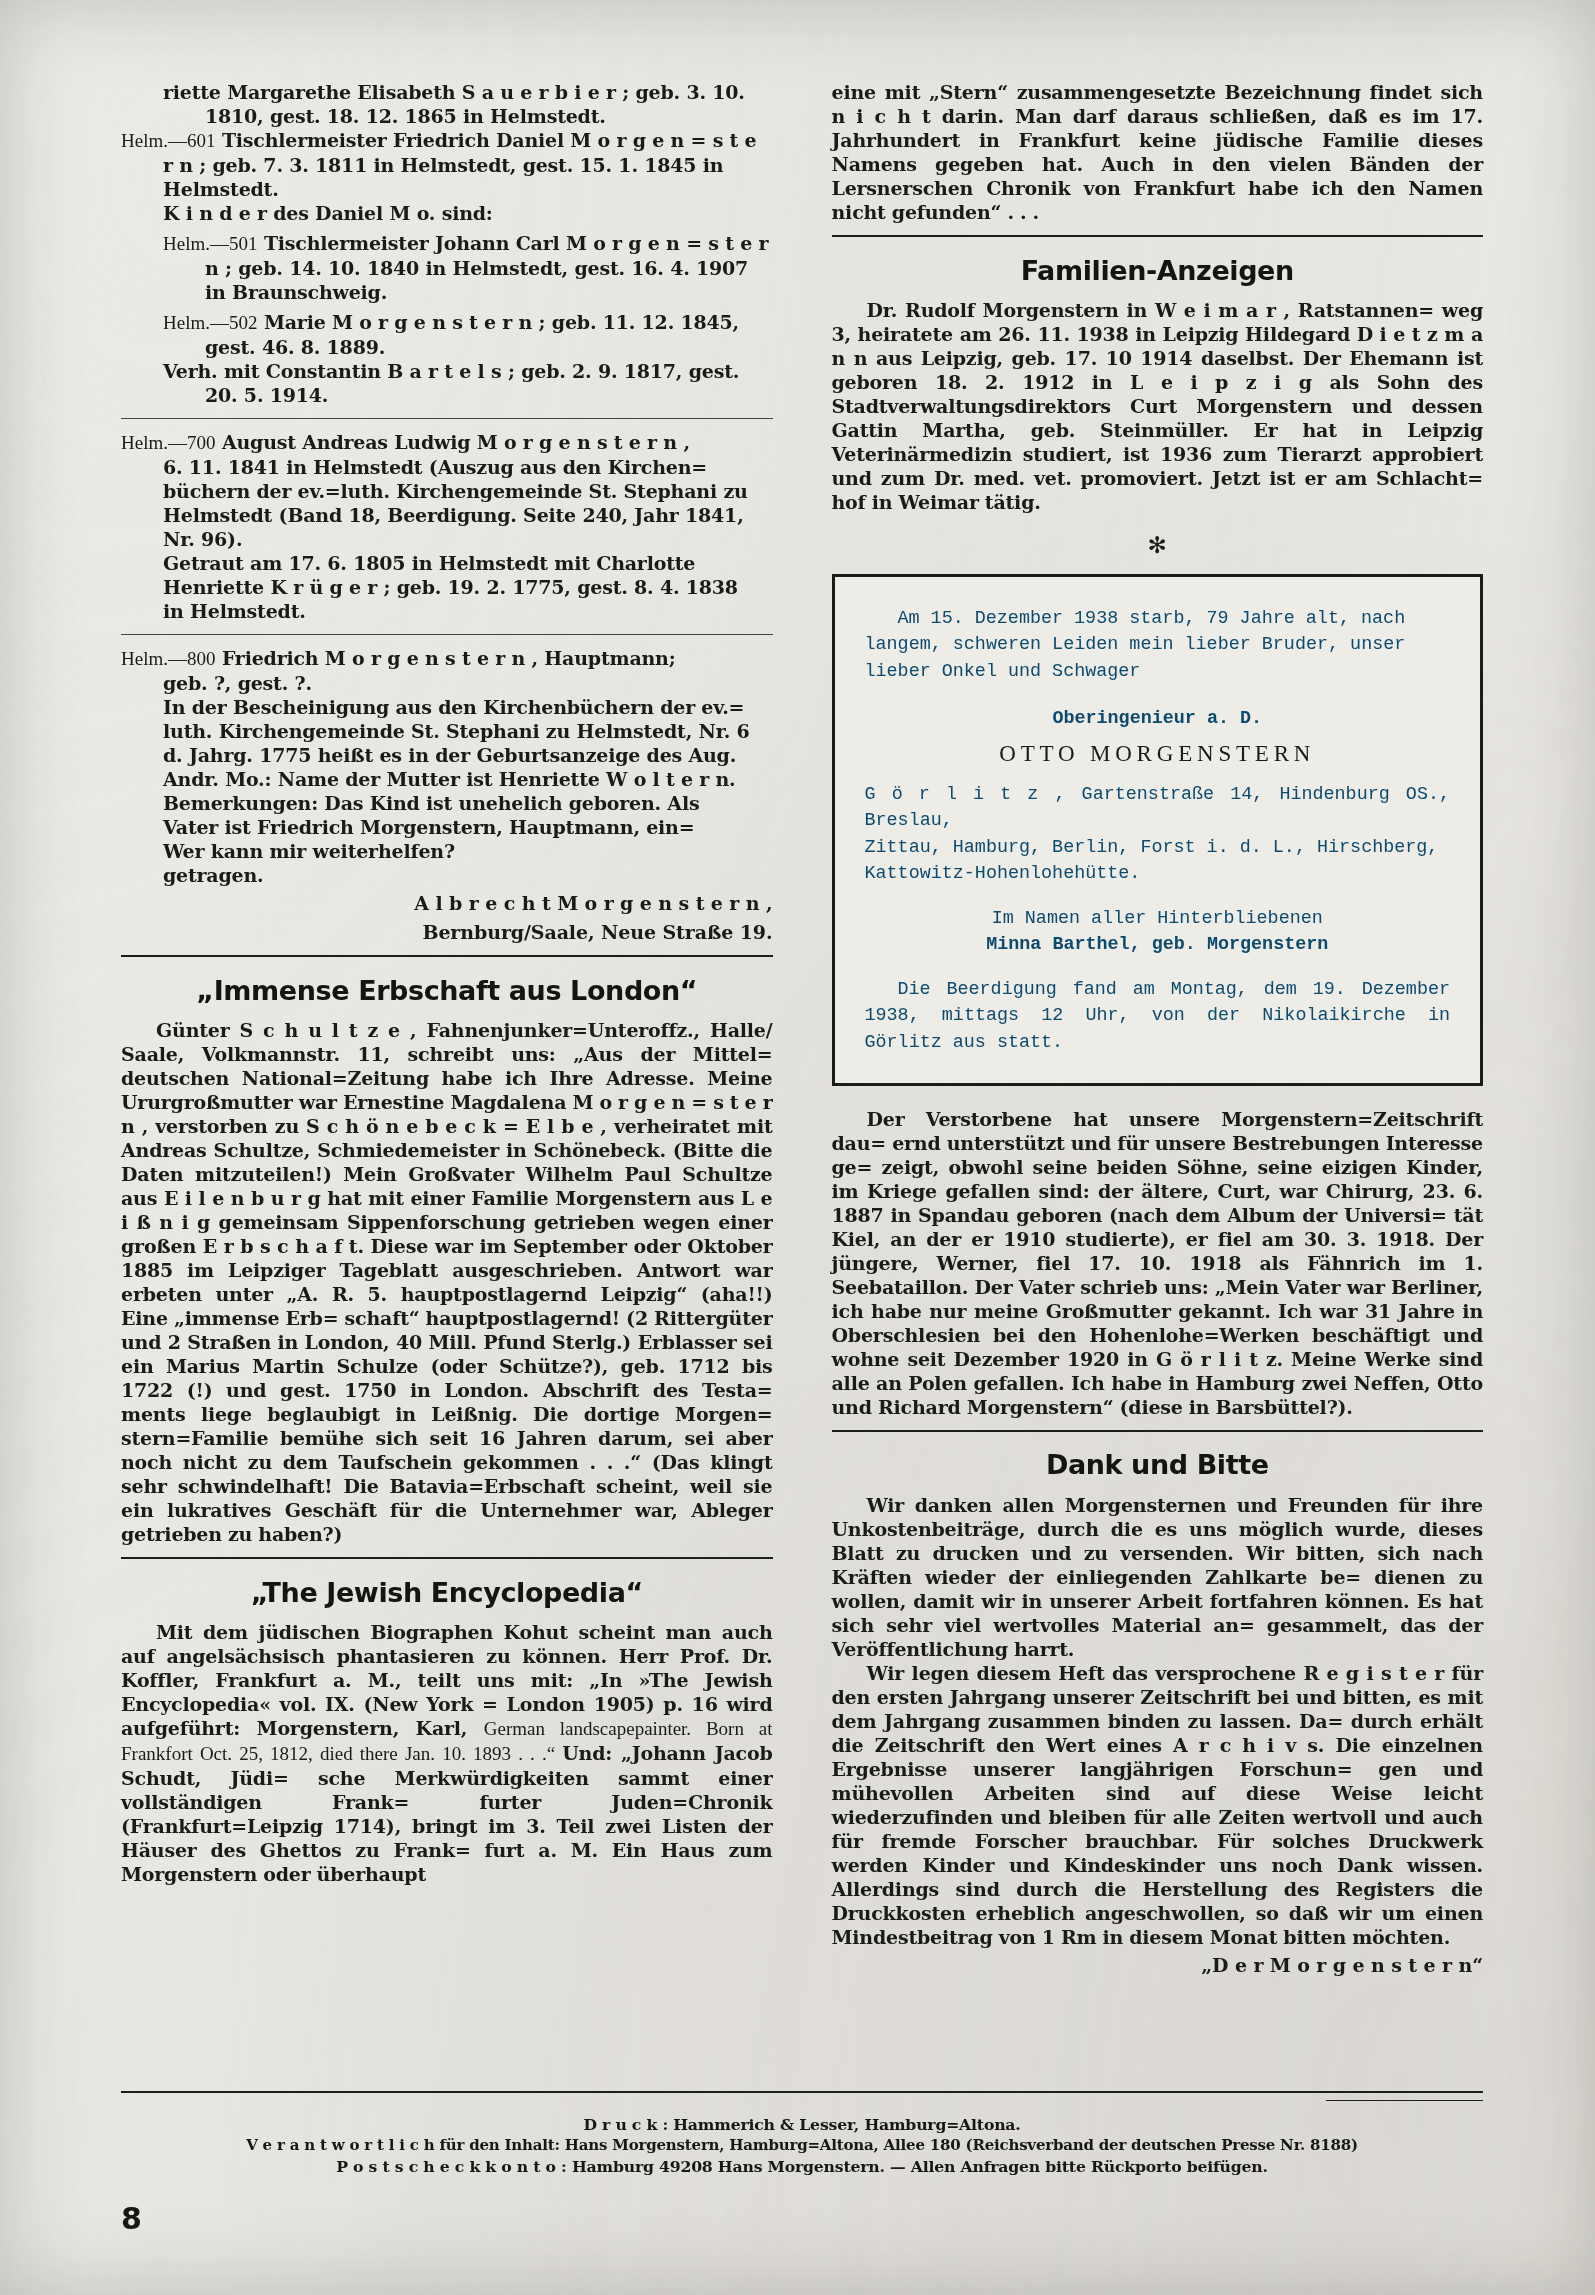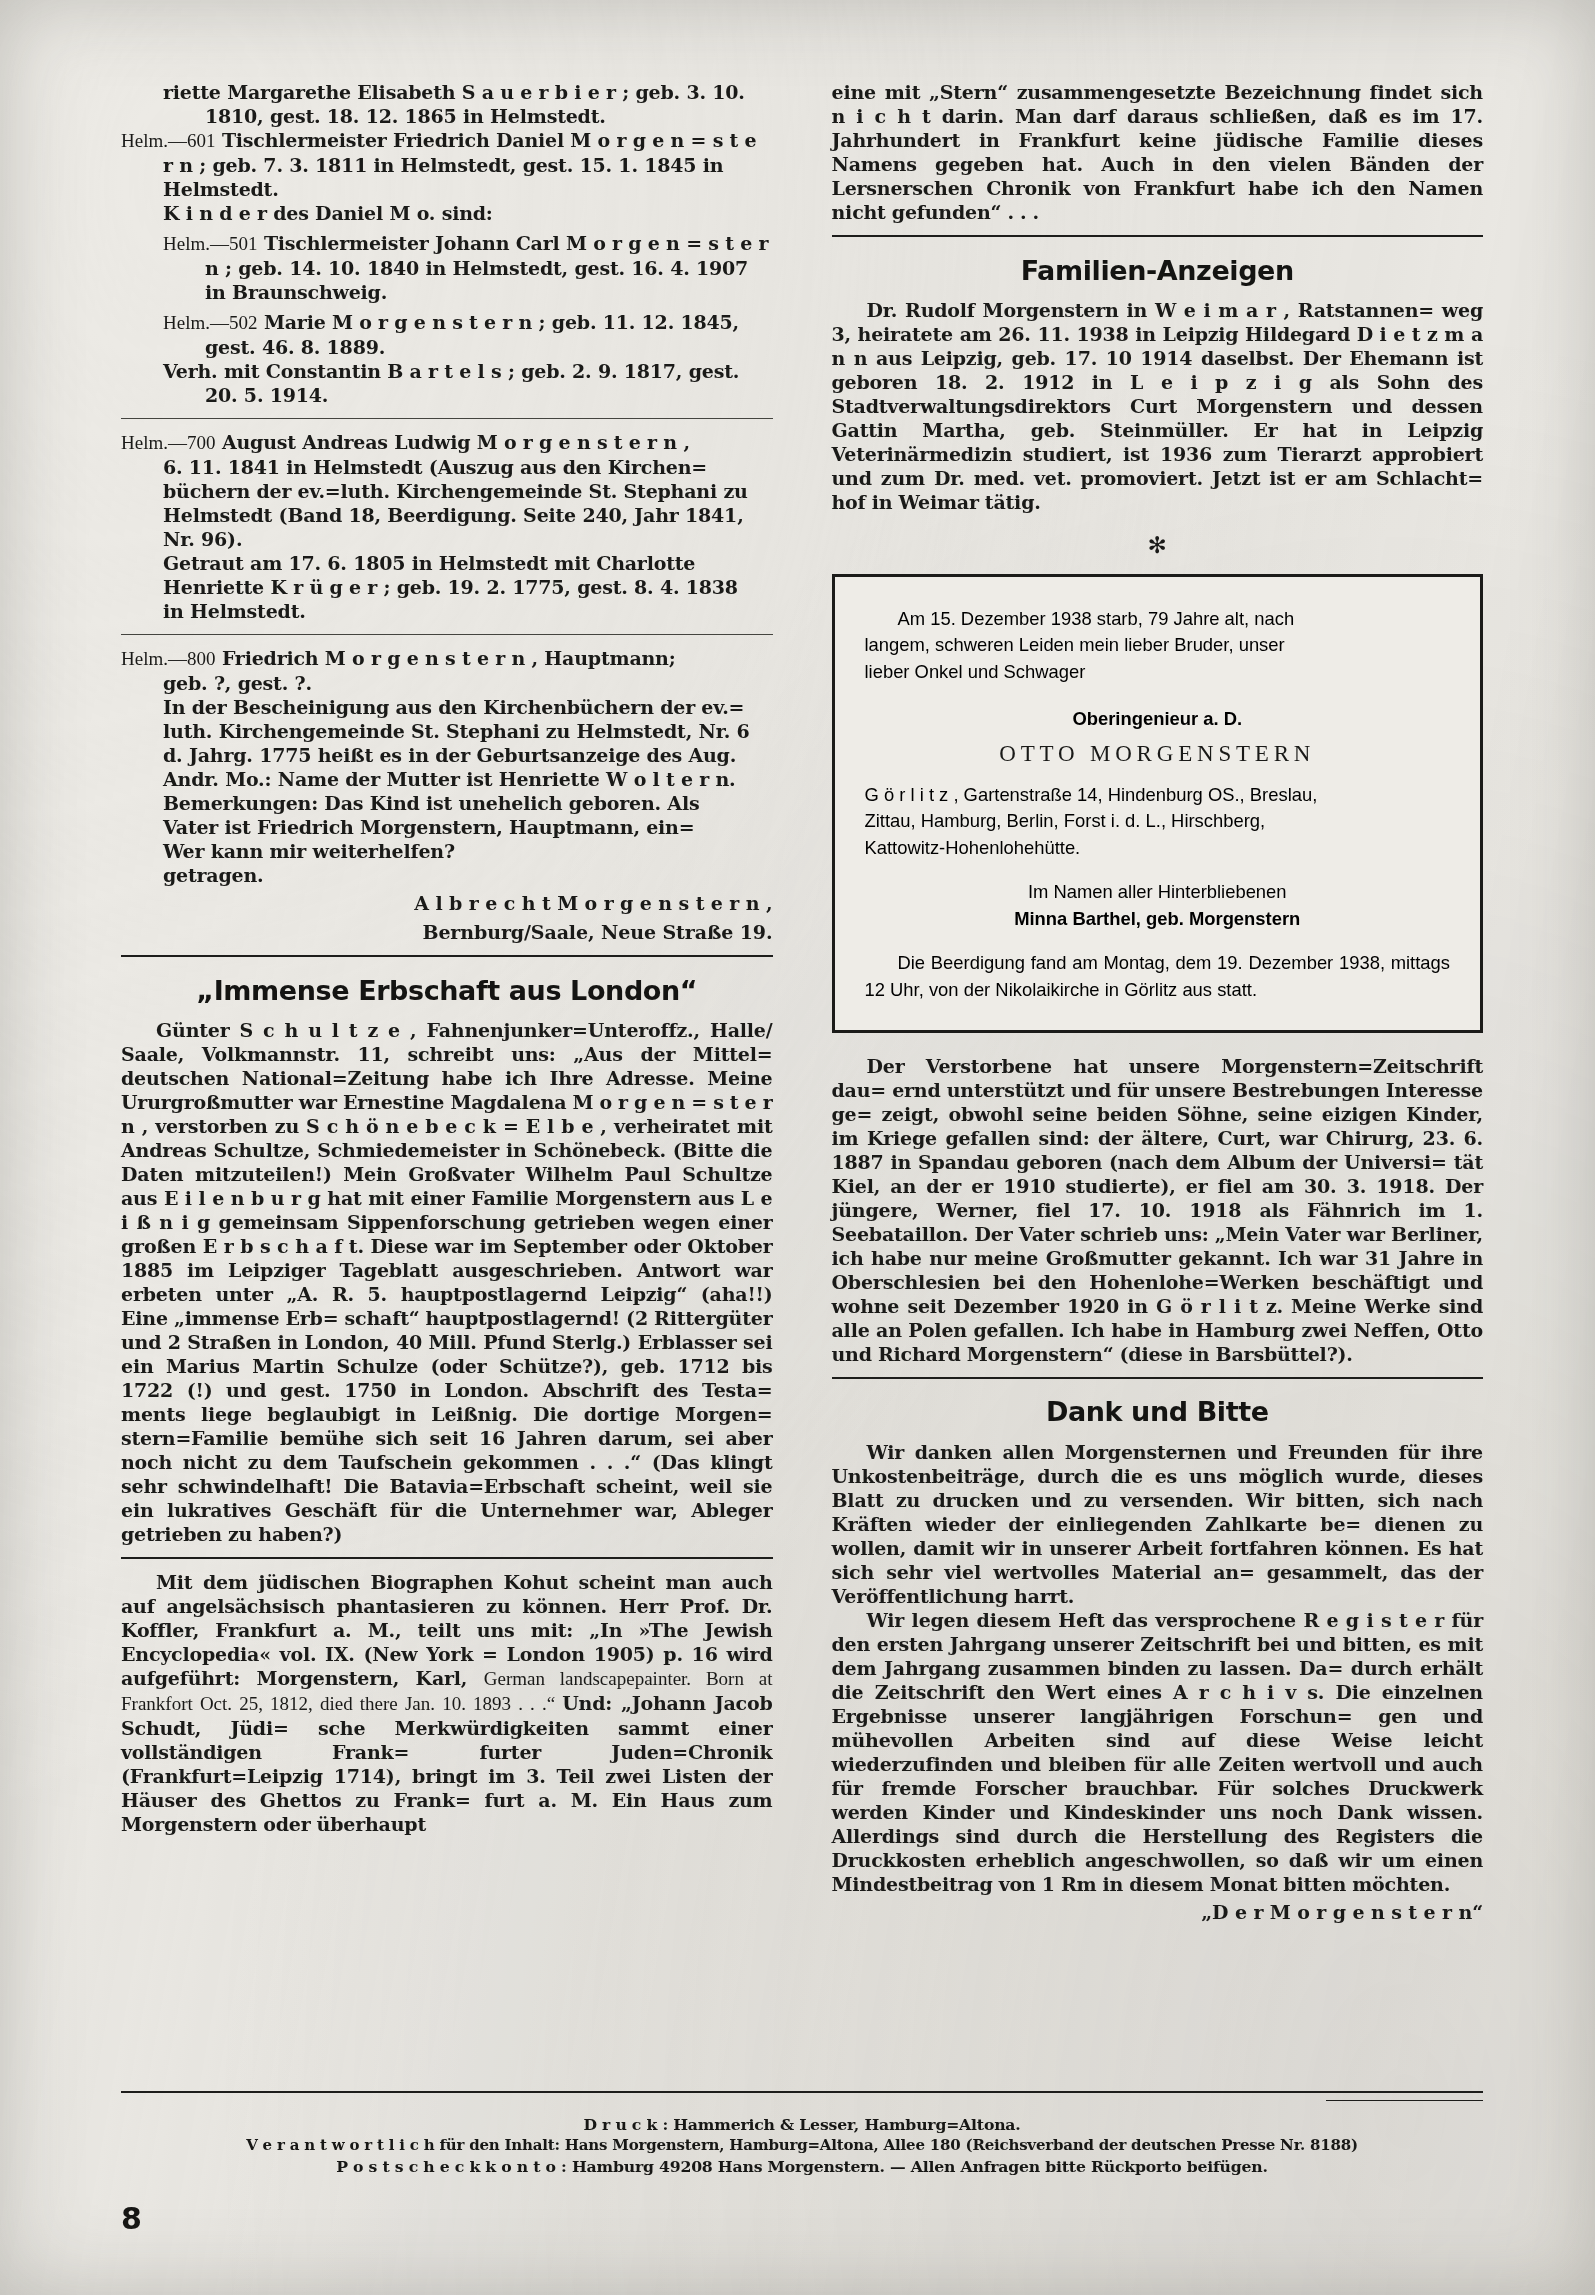--- a/index.html
+++ b/index.html
@@ -140,25 +140,25 @@
   }
 
   
   .obit-box {
     border: 3.4px solid #1b1b19;
     padding: 29px 30px 27px 30px;
     margin: 4.1px 0 20.4px 0;
     background: #eeece7;
   }
   .obit-box .ob {
-    font-family: Liberation Sans, sans-serif;
+    font-family: Liberation Mono, monospace;
     font-weight: 400;
     font-size: 18.4px;
     line-height: 26.6px;
-    color: #000000;
+    color: #0c4a6e;
     margin: 0;
     text-align: justify;
   }
   .obit-box .ob.indent { text-indent: 33px; }
   .obit-box .ob.c { text-align: center; text-indent: 0; }
   .obit-box .ob.b { font-weight: 700; }
   .obit-box .name-big {
     font-family: "Liberation Serif", serif;
     font-weight: 400;
     font-size: 23px;
@@ -266,20 +266,21 @@
         <div class="signature">Bernburg/Saale, Neue Straße 19.</div>
 
         <hr class="rule heavy">
 
         <h2 class="sec">„Immense Erbschaft aus London“</h2>
 
         <p class="body indent">Günter S c h u l t z e , Fahnenjunker=Unteroffz., Halle/ Saale, Volkmannstr. 11, schreibt uns: „Aus der Mittel= deutschen National=Zeitung habe ich Ihre Adresse. Meine Ururgroßmutter war Ernestine Magdalena M o r g e n = s t e r n , verstorben zu S c h ö n e b e c k = E l b e , verheiratet mit Andreas Schultze, Schmiedemeister in Schönebeck. (Bitte die Daten mitzuteilen!) Mein Großvater Wilhelm Paul Schultze aus E i l e n b u r g hat mit einer Familie Morgenstern aus L e i ß n i g gemeinsam Sippenforschung getrieben wegen einer großen E r b s c h a f t. Diese war im September oder Oktober 1885 im Leipziger Tageblatt ausgeschrieben. Antwort war erbeten unter „A. R. 5. hauptpostlagernd Leipzig“ (aha!!) Eine „immense Erb= schaft“ hauptpostlagernd! (2 Rittergüter und 2 Straßen in London, 40 Mill. Pfund Sterlg.) Erblasser sei ein Marius Martin Schulze (oder Schütze?), geb. 1712 bis 1722 (!) und gest. 1750 in London. Abschrift des Testa= ments liege beglaubigt in Leißnig. Die dortige Morgen= stern=Familie bemühe sich seit 16 Jahren darum, sei aber noch nicht zu dem Taufschein gekommen . . .“ (Das klingt sehr schwindelhaft! Die Batavia=Erbschaft scheint, weil sie ein lukratives Geschäft für die Unternehmer war, Ableger getrieben zu haben?)</p>
 
         <hr class="rule heavy">
 
+        <h2 class="sec">„The Jewish Encyclopedia“</h2>
 
         <p class="body indent"><span>Mit dem jüdischen Biographen Kohut scheint man auch auf angelsächsisch phantasieren zu können. Herr Prof. Dr. Koffler, Frankfurt a. M., teilt uns mit: „In »The Jewish Encyclopedia« vol. IX. (New York = London 1905) p. 16 wird aufgeführt: Morgenstern, Karl, </span><span class="roman">German landscapepainter. Born at Frankfort Oct. 25, 1812, died there Jan. 10. 1893 . . .“ </span><span>Und: „Johann Jacob Schudt, Jüdi= sche Merkwürdigkeiten sammt einer vollständigen Frank= furter Juden=Chronik (Frankfurt=Leipzig 1714), bringt im 3. Teil zwei Listen der Häuser des Ghettos zu Frank= furt a. M. Ein Haus zum Morgenstern oder überhaupt</span></p>
 
       </div>
 
       <div class="col">
 
         <p class="body">eine mit „Stern“ zusammengesetzte Bezeichnung findet sich n i c h t darin. Man darf daraus schließen, daß es im 17. Jahrhundert in Frankfurt keine jüdische Familie dieses Namens gegeben hat. Auch in den vielen Bänden der Lersnerschen Chronik von Frankfurt habe ich den Namen nicht gefunden“ . . .</p>
 
         <hr class="rule heavy">

